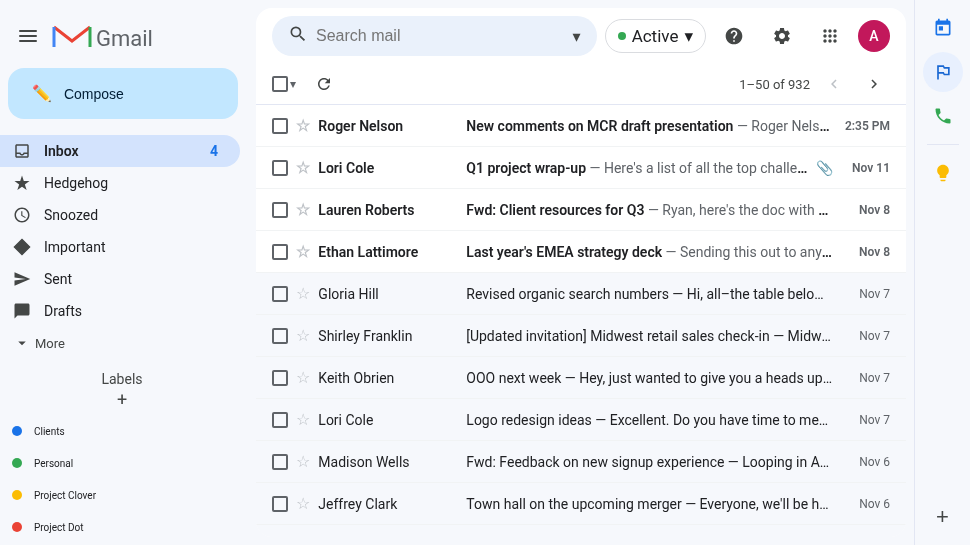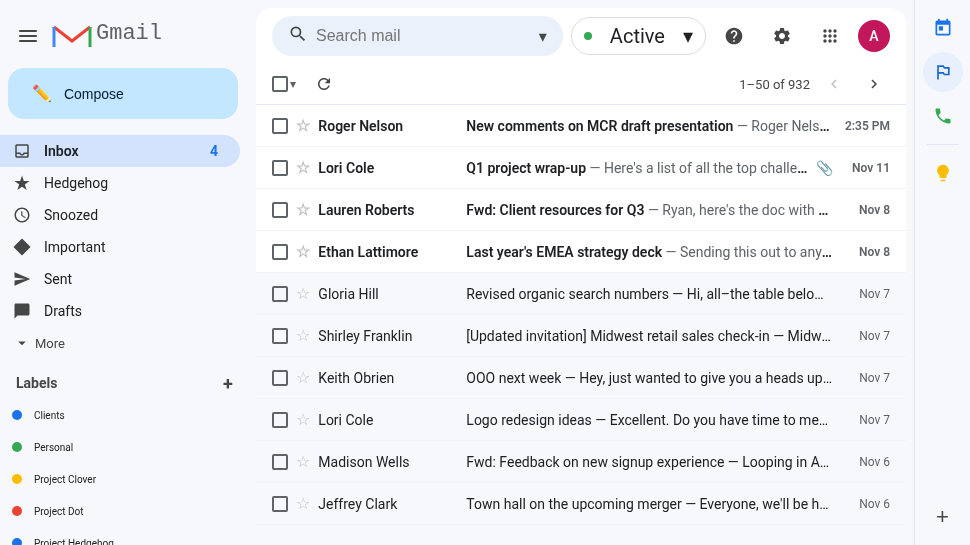--- a/index.html
+++ b/index.html
@@ -2,35 +2,35 @@
 <html><head>
   <meta charset="utf-8">
   <style>
     * { box-sizing: border-box; margin: 0; padding: 0; }
     body { font-family: 'Google Sans', Roboto, Arial, sans-serif; font-size: 13px; background: #f6f8fc; color: #202124; width: 970px; height: 545px; overflow: hidden; display: flex; }
 
     
     .sidebar { width: 256px; background: #f6f8fc; display: flex; flex-direction: column; padding: 8px 0; height: 545px; overflow: hidden; flex-shrink: 0; }
     .sidebar-top { display: flex; align-items: center; padding: 8px 16px 8px 8px; }
     .hamburger-btn { width: 40px; height: 40px; display: flex; align-items: center; justify-content: center; border-radius: 50%; cursor: pointer; background: none; border: none; }
-    .gmail-logo { display: flex; align-items: flex-start; gap: 4px; margin-left: 4px; font-family: Liberation Mono, monospace; }
+    .gmail-logo { display: flex; align-items: flex-end; gap: 4px; margin-left: 4px; }
     .gmail-logo-text { font-size: 22px; color: #5f6368; font-weight: 400; }
 
     .compose-btn { margin: 4px 8px 8px 8px; background: #c2e7ff; border: none; border-radius: 16px; padding: 16px 24px; font-size: 14px; font-weight: 500; cursor: pointer; display: flex; align-items: center; gap: 12px; color: #001d35; width: 90%; }
     .compose-icon { font-size: 16px; }
 
     .nav-item { display: flex; align-items: center; padding: 4px 16px 4px 12px; border-radius: 0 16px 16px 0; cursor: pointer; height: 32px; gap: 12px; font-size: 14px; position: relative; margin-right: 16px; }
     .nav-item.active { background: #d3e3fd; font-weight: 600; }
     .nav-icon { font-size: 16px; color: #444746; width: 20px; display: flex; align-items: center; justify-content: center; flex-shrink: 0; }
     .nav-label { flex: 1; }
     .nav-badge { background: #444746; color: white; border-radius: 8px; padding: 0 6px; font-size: 11px; font-weight: 600; min-width: 20px; text-align: center; }
     .nav-badge.blue { background: transparent; color: #1a73e8; font-weight: 700; font-size: 14px; }
 
     .nav-section { margin-top: 8px; }
-    .labels-header { display: flex; align-items: center; padding: 4px 16px 4px 16px; font-size: 14px; font-weight: 700; color: #444746; margin-top: 8px; }
+    .labels-header { display: flex; align-items: center; padding: 4px 16px 4px 4px; font-size: 14px; font-weight: 400; color: #444746; margin-top: 8px; flex-direction: column; }
     .labels-header-text { flex: 1; }
     .add-label-btn { width: 24px; height: 24px; display: flex; align-items: center; justify-content: center; border-radius: 50%; cursor: pointer; font-size: 18px; color: #444746; }
 
     .label-item { display: flex; align-items: center; padding: 4px 16px 4px 12px; border-radius: 0 16px 16px 0; cursor: pointer; height: 32px; gap: 12px; margin-right: 16px; }
     .label-dot { width: 10px; height: 10px; border-radius: 50%; flex-shrink: 0; }
     .label-name { font-size: 10px; }
 
     .more-item { display: flex; align-items: center; padding: 4px 16px 4px 12px; cursor: pointer; height: 32px; gap: 3px; margin-right: 16px; color: #444746; }
 
     
@@ -43,21 +43,21 @@
     
     .main { flex: 1; display: flex; flex-direction: column; background: white; border-radius: 16px; margin: 8px 8px 8px 0; overflow: hidden; }
 
     
     .header { display: flex; align-items: center; padding: 8px 16px; gap: 8px; flex-shrink: 0; }
     .search-bar { flex: 1; background: #eaf1fb; border-radius: 24px; display: flex; align-items: center; padding: 8px 16px; gap: 8px; max-width: 720px; }
     .search-icon-wrap { color: #444746; font-size: 18px; }
     .search-input { flex: 1; border: none; background: transparent; font-size: 16px; color: #202124; outline: none; }
     .search-dropdown { color: #444746; font-size: 16px; cursor: pointer; }
     .header-right { display: flex; align-items: center; gap: 8px; margin-left: auto; }
-    .active-badge { display: flex; align-items: center; gap: 18px; border: 1px solid #dadce0; border-radius: 20px; padding: 6px 12px; cursor: pointer; font-size: 20px; }
+    .active-badge { display: flex; align-items: center; gap: 6px; border: 1px solid #dadce0; border-radius: 20px; padding: 6px 12px; cursor: pointer; font-size: 17px; }
     .active-dot { width: 8px; height: 8px; border-radius: 50%; background: #34a853; }
     .header-icon-btn { width: 40px; height: 40px; border-radius: 50%; display: flex; align-items: center; justify-content: center; cursor: pointer; border: none; background: none; font-size: 18px; color: #444746; }
     .avatar { width: 32px; height: 32px; border-radius: 50%; background: #c2185b; display: flex; align-items: center; justify-content: center; color: white; font-size: 14px; font-weight: 500; cursor: pointer; }
 
     
     .toolbar { display: flex; align-items: center; padding: 4px 16px; border-bottom: 1px solid #e2e6f3; flex-shrink: 0; gap: 4px; }
     .checkbox-wrap { display: flex; align-items: center; gap: 2px; }
     .checkbox { width: 16px; height: 16px; border: 2px solid #5f6368; border-radius: 2px; cursor: pointer; }
     .chevron-down { font-size: 12px; color: #5f6368; cursor: pointer; }
     .refresh-btn { width: 32px; height: 32px; border-radius: 50%; display: flex; align-items: center; justify-content: center; cursor: pointer; border: none; background: none; font-size: 16px; color: #444746; margin-left: 8px; }

